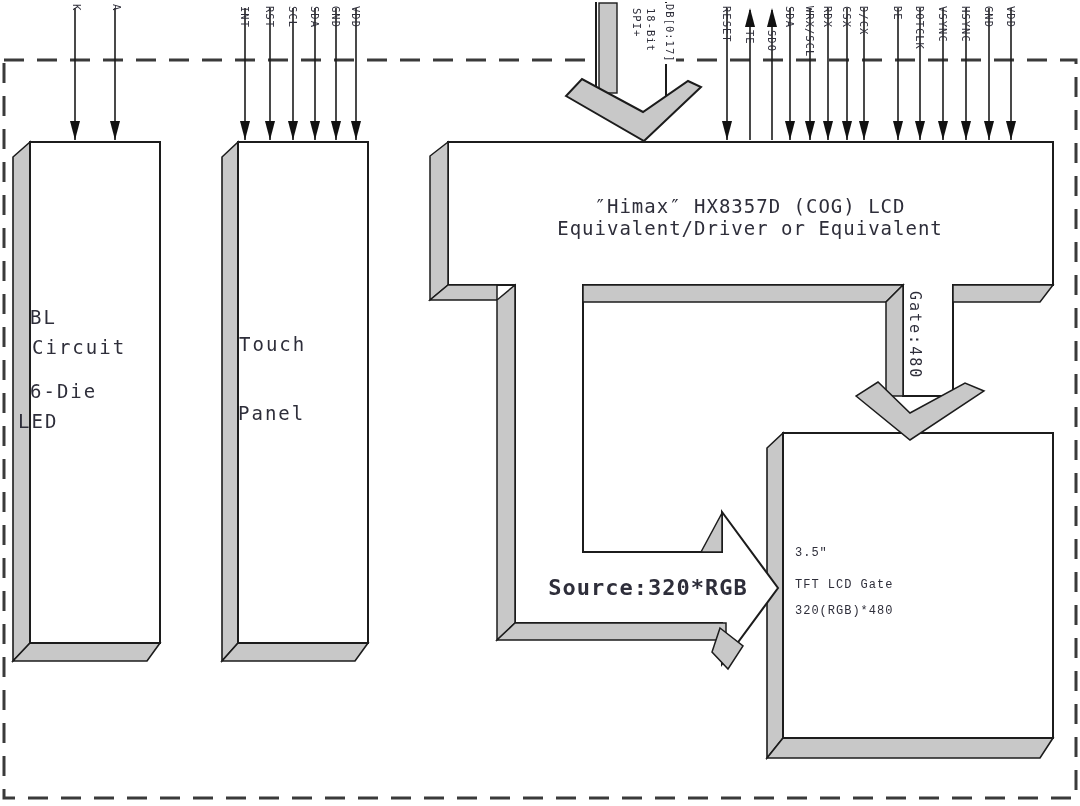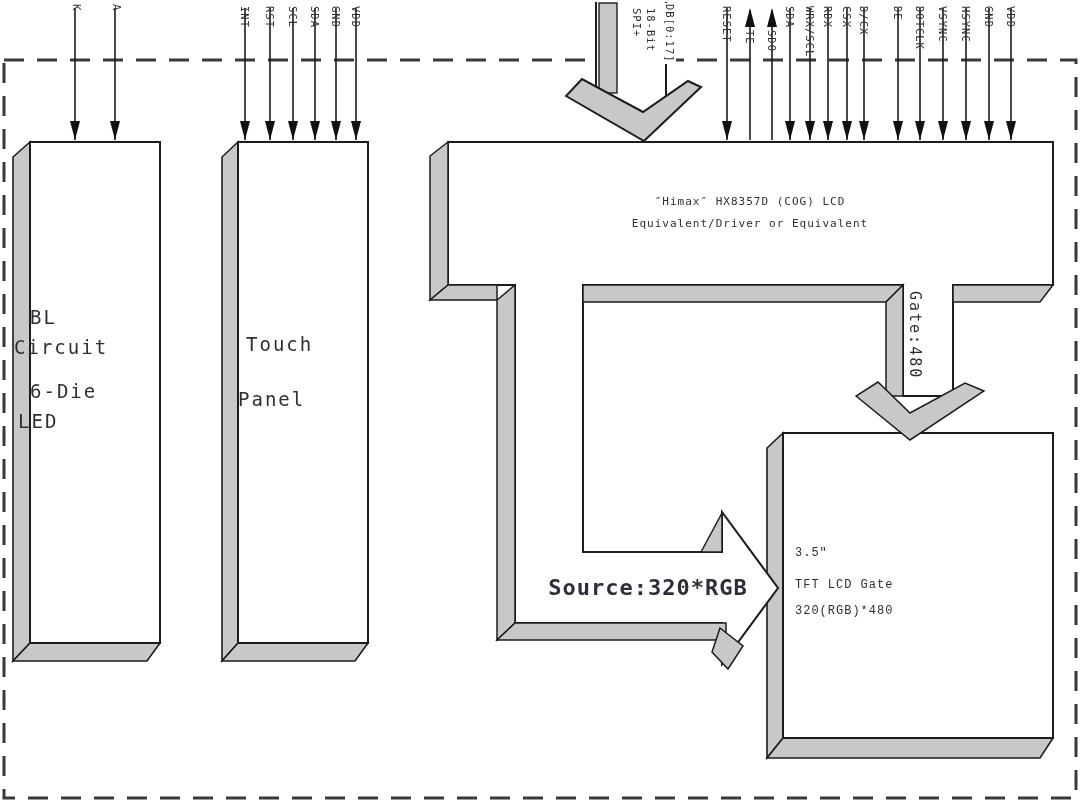--- a/index.html
+++ b/index.html
@@ -16,21 +16,21 @@
   .vpin2{
     position:absolute;writing-mode:vertical-lr;text-orientation:mixed;
     font-size:10.5px;letter-spacing:1px;line-height:14px;white-space:pre;
   }
   .db-tag{background:#ffffff;padding:1px 0;}
   .vbig{
     position:absolute;writing-mode:vertical-rl;text-orientation:mixed;
     font-size:15px;letter-spacing:2px;white-space:nowrap;
   }
   .blocktext{position:absolute;font-size:19px;letter-spacing:2px;}
-  .ctrltext{position:absolute;text-align:center;font-size:11px;letter-spacing:1px;}
+  .ctrltext{position:absolute;text-align:center;font-size:19px;letter-spacing:1px;}
   .paneltext{position:absolute;text-align:left;font-size:12px;letter-spacing:1px;font-family:Liberation Mono, monospace;}
   .srctext{position:absolute;text-align:center;font-size:22px;letter-spacing:1px;font-weight:bold;}
 </style>
 </head>
 <body>
 
 <div class="canvas">
 
   <svg width="1080" height="806" viewBox="0 0 1080 806">
 
@@ -150,26 +150,26 @@
   <div class="vpin" style="left:936px;top:6px">VSYNC</div>
   <div class="vpin" style="left:959px;top:6px">HSYNC</div>
   <div class="vpin" style="left:982px;top:6px">GND</div>
   <div class="vpin" style="left:1004px;top:6px">VDD</div>
 
   <div class="vpin2" style="left:630px;top:8px"><span>SPI+</span>
 <span>18-Bit</span></div>
   <div class="vpin db-tag" style="left:663px;top:3px">DB[0:17]</div>
 
   <div class="blocktext" style="left:30px;top:306px;width:130px">BL</div>
-  <div class="blocktext" style="left:14px;top:336px;width:130px">Circuit</div>
+  <div class="blocktext" style="left:32px;top:336px;width:130px">Circuit</div>
   <div class="blocktext" style="left:30px;top:380px;width:130px">6-Die</div>
   <div class="blocktext" style="left:18px;top:410px;width:106px">LED</div>
 
-  <div class="blocktext" style="left:246px;top:333px;width:157px">Touch</div>
-  <div class="blocktext" style="left:238px;top:388px;width:104px">Panel</div>
+  <div class="blocktext" style="left:239px;top:333px;width:157px">Touch</div>
+  <div class="blocktext" style="left:238px;top:402px;width:104px">Panel</div>
 
   <div class="ctrltext" style="left:450px;top:195px;width:600px">″Himax″ HX8357D (COG) LCD</div>
   <div class="ctrltext" style="left:450px;top:217px;width:600px">Equivalent/Driver or Equivalent</div>
 
   <div class="paneltext" style="left:795px;top:546px;width:250px">3.5″</div>
   <div class="paneltext" style="left:795px;top:578px;width:250px">TFT LCD Gate</div>
   <div class="paneltext" style="left:795px;top:604px;width:250px">320(RGB)*480</div>
 
   <div class="srctext" style="left:548px;top:575px;width:200px">Source:320*RGB</div>
   <div class="vbig" style="left:906px;top:291px">Gate:480</div>

